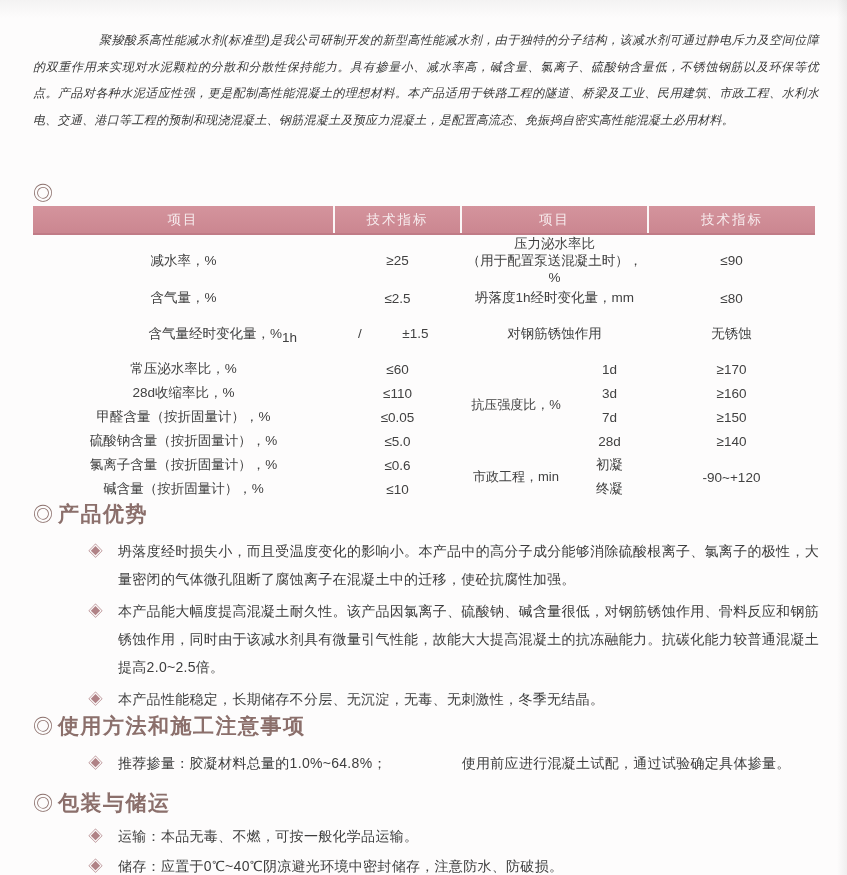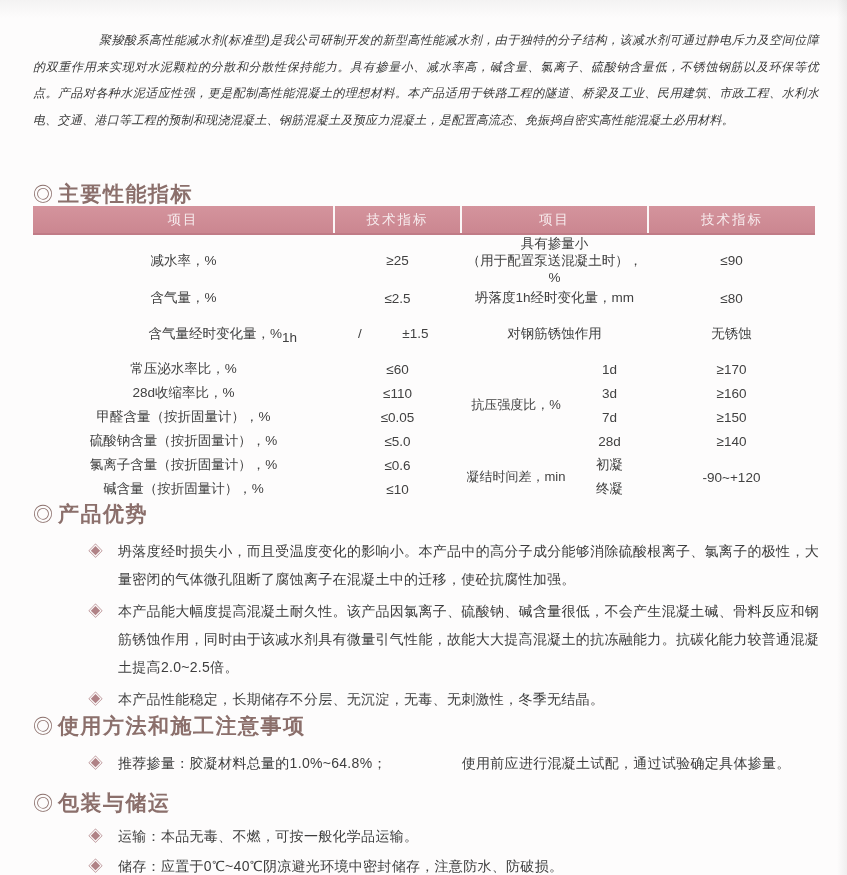--- a/index.html
+++ b/index.html
@@ -81,21 +81,20 @@
 </style>
 </head>
 <body>
 
 <div class="page">
 
   <p class="intro">聚羧酸系高性能减水剂(标准型)是我公司研制开发的新型高性能减水剂，由于独特的分子结构，该减水剂可通过静电斥力及空间位障的双重作用来实现对水泥颗粒的分散和分散性保持能力。具有掺量小、减水率高，碱含量、氯离子、硫酸钠含量低，不锈蚀钢筋以及环保等优点。产品对各种水泥适应性强，更是配制高性能混凝土的理想材料。本产品适用于铁路工程的隧道、桥梁及工业、民用建筑、市政工程、水利水电、交通、港口等工程的预制和现浇混凝土、钢筋混凝土及预应力混凝土，是配置高流态、免振捣自密实高性能混凝土必用材料。</p>
 
   <div class="sec-heading" style="top:180px;">
     <span class="marker">◎</span>
-    <span>主要性能指标</span>
   </div>
 
   <table class="perf">
     <colgroup>
       <col class="c1">
         <col class="c2">
         <col class="c3a">
         <col class="c3b">
         <col class="c4">
     </colgroup>
@@ -106,21 +105,21 @@
         <th class="sep" colspan="2">项目</th>
         <th class="sep">技术指标</th>
       </tr>
     </thead>
     <tbody>
       <tr class="tall">
         <td>减水率，%</td>
         <td>≥25</td>
         <td colspan="2">
           <div class="two-line">
-            <div>具有掺量小</div>
+            <div>压力泌水率比</div>
             <div>（用于配置泵送混凝土时），%</div>
           </div>
         </td>
         <td>≤90</td>
       </tr>
       <tr>
         <td>含气量，%</td>
         <td>≤2.5</td>
         <td colspan="2">坍落度1h经时变化量，mm</td>
         <td>≤80</td>
@@ -162,21 +161,21 @@
       </tr>
       <tr>
         <td>硫酸钠含量（按折固量计），%</td>
         <td>≤5.0</td>
         <td>28d</td>
         <td>≥140</td>
       </tr>
       <tr>
         <td>氯离子含量（按折固量计），%</td>
         <td>≤0.6</td>
-        <td rowspan="2" class="groupcell">凝结时间差，min</td>
+        <td rowspan="2" class="groupcell">市政工程，min</td>
         <td>初凝</td>
         <td rowspan="2">-90~+120</td>
       </tr>
       <tr>
         <td>碱含量（按折固量计），%</td>
         <td>≤10</td>
         <td>终凝</td>
       </tr>
     </tbody>
   </table>
@@ -185,21 +184,21 @@
     <span class="marker">◎</span>
     <span>产品优势</span>
   </div>
   <div class="bullets" style="top:537px;">
     <div class="bullet">
       <span class="diamond">◈</span>
       <span class="btext">坍落度经时损失小，而且受温度变化的影响小。本产品中的高分子成分能够消除硫酸根离子、氯离子的极性，大量密闭的气体微孔阻断了腐蚀离子在混凝土中的迁移，使砼抗腐性加强。</span>
     </div>
     <div class="bullet">
       <span class="diamond">◈</span>
-      <span class="btext">本产品能大幅度提高混凝土耐久性。该产品因氯离子、硫酸钠、碱含量很低，不会产生混凝土碱、骨料反应和钢筋锈蚀作用，同时由于该减水剂具有微量引气性能，故能大大提高混凝土的抗冻融能力。抗碳化能力较普通混凝土提高2.0~2.5倍。</span>
+      <span class="btext">本产品能大幅度提高混凝土耐久性。该产品因氯离子、硫酸钠、碱含量很低，对钢筋锈蚀作用、骨料反应和钢筋锈蚀作用，同时由于该减水剂具有微量引气性能，故能大大提高混凝土的抗冻融能力。抗碳化能力较普通混凝土提高2.0~2.5倍。</span>
     </div>
     <div class="bullet">
       <span class="diamond">◈</span>
       <span class="btext">本产品性能稳定，长期储存不分层、无沉淀，无毒、无刺激性，冬季无结晶。</span>
     </div>
   </div>
 
   <div class="sec-heading" style="top:712px;">
     <span class="marker">◎</span>
     <span>使用方法和施工注意事项</span>

